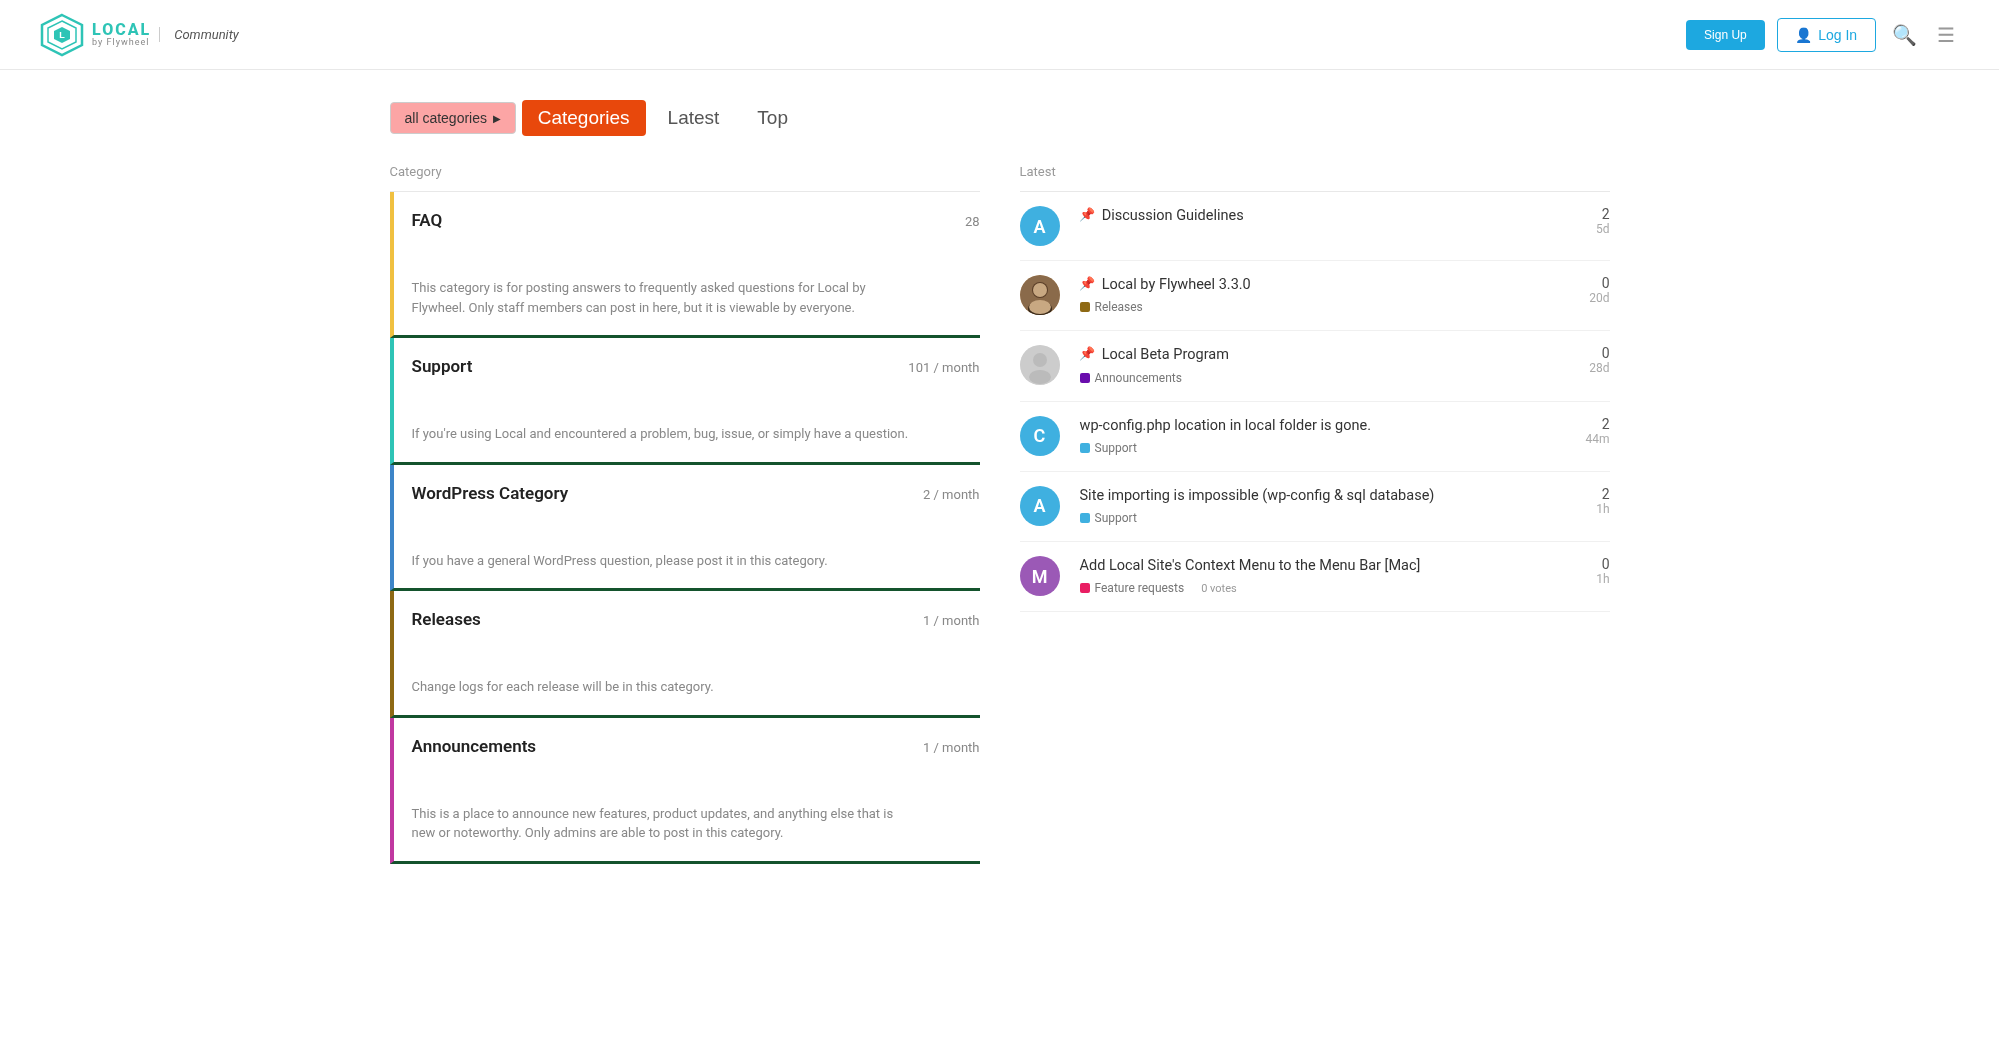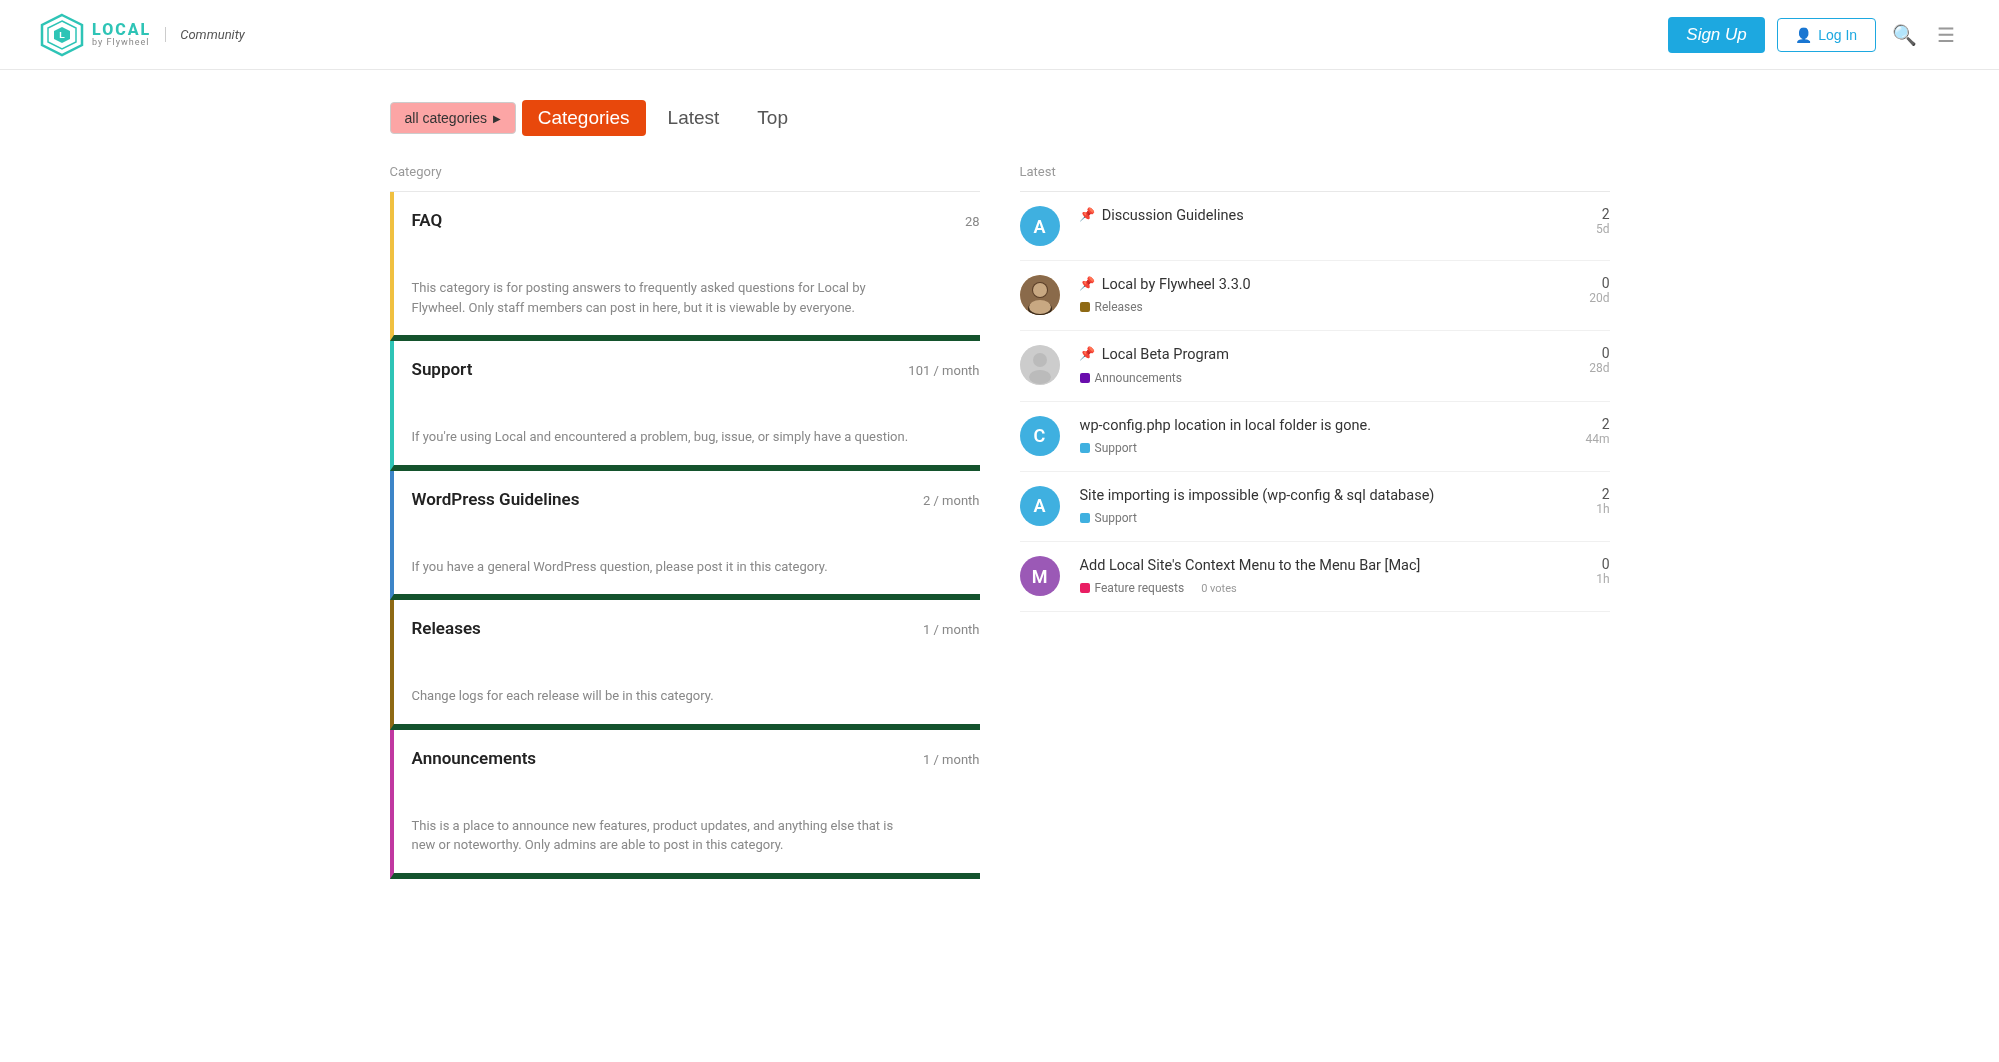--- a/index.html
+++ b/index.html
@@ -28,37 +28,36 @@
     .logo-icon {
       width: 44px;
       height: 44px;
     }
     .logo-text {
       font-size: 13px;
       color: #555;
       font-style: italic;
       border-left: 1px solid #ccc;
       padding-left: 14px;
-      margin-left: 6px;
+      margin-left: 0;
     }
     .header-right {
       display: flex;
       align-items: center;
       gap: 12px;
     }
     .btn-signup {
       background: #1da8e0;
       color: #fff;
       border: none;
       padding: 8px 18px;
       border-radius: 4px;
-      font-size: 17px;
+      font-size: 12px;
       cursor: pointer;
       font-weight: 500;
-      font-style: italic;
     }
     .btn-login {
       background: #fff;
       color: #1da8e0;
       border: 1px solid #1da8e0;
       padding: 8px 18px;
       border-radius: 4px;
       font-size: 14px;
       cursor: pointer;
       font-weight: 500;
@@ -130,21 +129,21 @@
       padding-bottom: 12px;
       border-bottom: 1px solid #e8e8e8;
       margin-bottom: 0;
     }
 
     
     .category-list { }
     .category-item {
       display: grid;
       grid-template-columns: 1fr auto;
-      border-bottom: 6px solid #14532d;
+      border-bottom: 3px solid #14532d;
       padding: 18px 0 18px 18px;
       border-left: 4px solid #ccc;
     }
     .category-item:nth-child(1) { border-left-color: #f0c040; }
     .category-item:nth-child(2) { border-left-color: #2ec4b6; }
     .category-item:nth-child(3) { border-left-color: #3d85c8; }
     .category-item:nth-child(4) { border-left-color: #8e6914; }
     .category-item:nth-child(5) { border-left-color: #c038a0; }
 
     .category-info { }
@@ -313,21 +312,21 @@
   </div>
           <div class="category-item" style="border-left-color: rgb(46, 196, 182);">
     <div class="category-info">
       <div class="category-name">Support</div>
       <div class="category-desc">If you're using Local and encountered a problem, bug, issue, or simply have a question.</div>
     </div>
     <div class="category-topics">101 / month</div>
   </div>
           <div class="category-item" style="border-left-color: rgb(61, 133, 200);">
     <div class="category-info">
-      <div class="category-name">WordPress Guidelines</div>
+      <div class="category-name">WordPress Category</div>
       <div class="category-desc">If you have a general WordPress question, please post it in this category.</div>
     </div>
     <div class="category-topics">2 / month</div>
   </div>
           <div class="category-item" style="border-left-color: rgb(142, 105, 20);">
     <div class="category-info">
       <div class="category-name">Releases</div>
       <div class="category-desc">Change logs for each release will be in this category.</div>
     </div>
     <div class="category-topics">1 / month</div>

